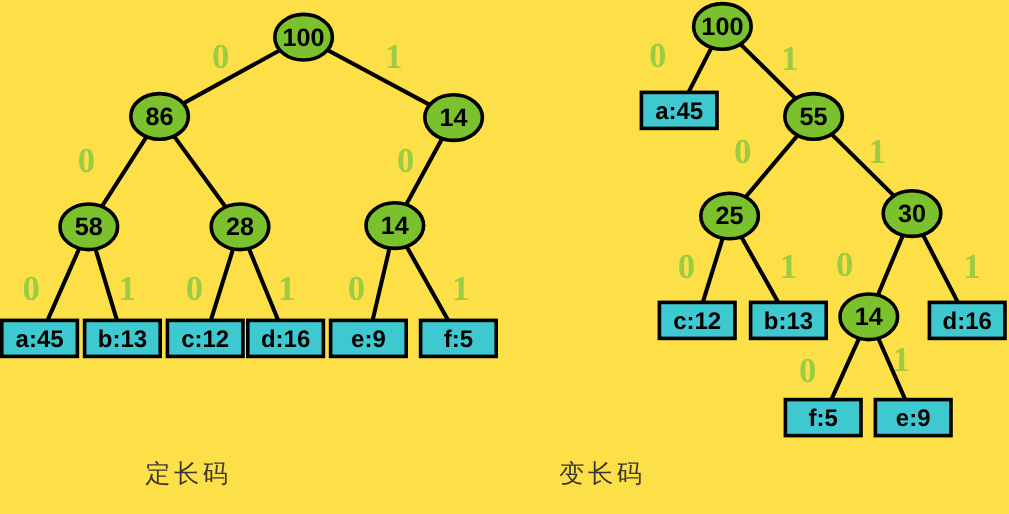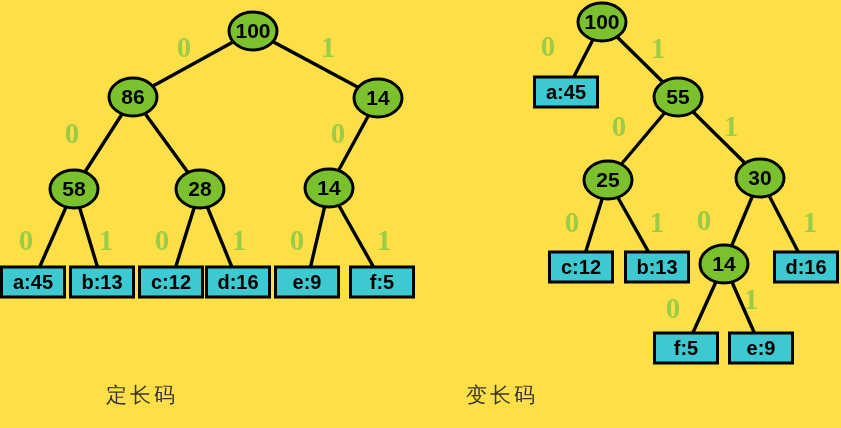--- a/index.html
+++ b/index.html
@@ -32,21 +32,21 @@
   }
   .caption {
     position: absolute;
     transform: translateX(-50%);
     font-family: "Liberation Serif", "DejaVu Serif", serif;
     font-size: 21px;
     letter-spacing: 3px;
     color: #3b352e;
     white-space: nowrap;
   }
-  .caption-left  { left: 142px; top: 381px; }
+  .caption-left  { left: 157px; top: 381px; }
   .caption-right { left: 502px; top: 381px; }
 </style>
 </head>
 <body>
 
 <div class="canvas">
   <svg id="diagram" width="841" height="428" viewBox="0 0 841 428">
       <g>
         <line x1="253" y1="31" x2="133" y2="97" class="edge"></line>
         <line x1="253" y1="31" x2="378" y2="98" class="edge"></line>

